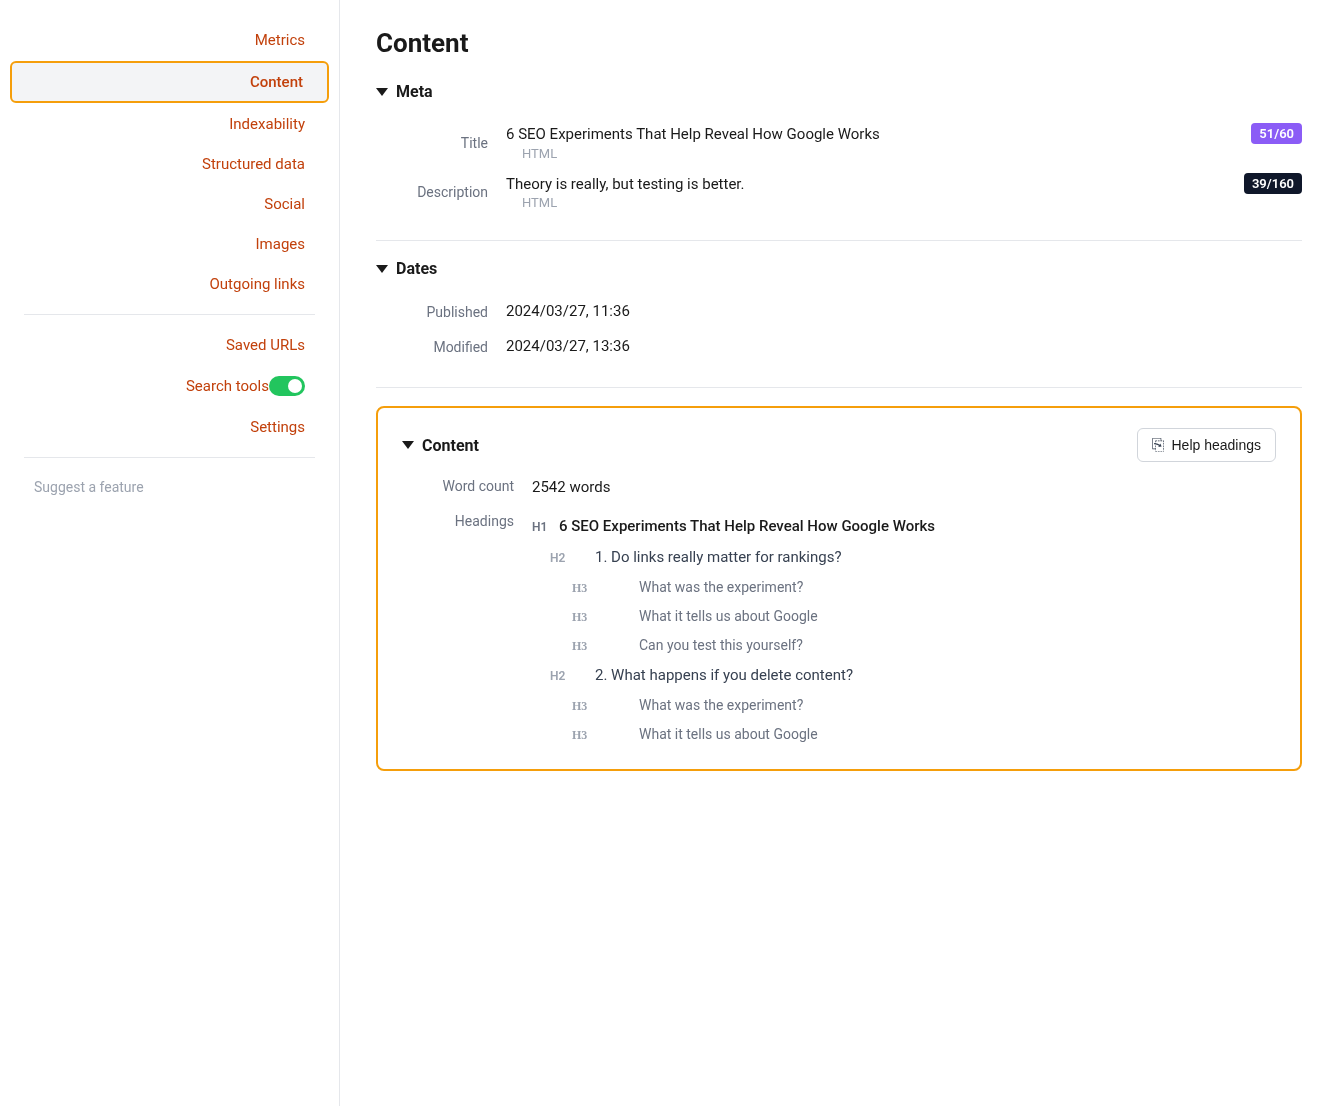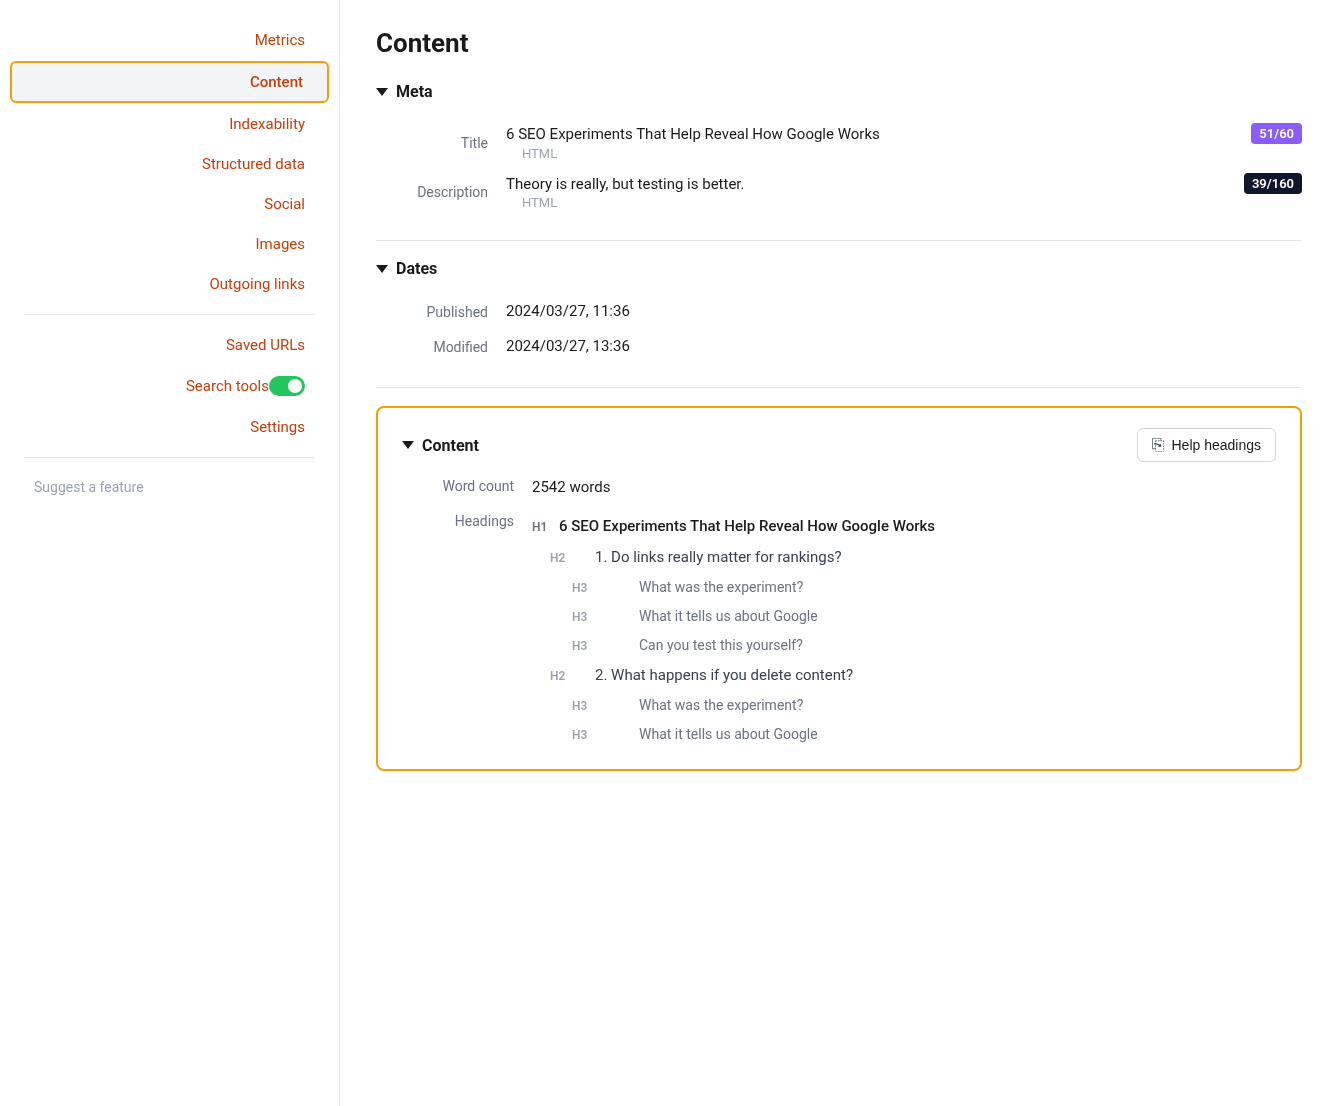--- a/index.html
+++ b/index.html
@@ -210,21 +210,21 @@
     }
     .h-tag {
       font-size: 12px;
       font-weight: 600;
       color: #9ca3af;
       min-width: 22px;
       flex-shrink: 0;
     }
     .h1-tag { color: #6b7280; }
     .h2-tag { color: #9ca3af; }
-    .h3-tag { color: #9ca3af; }
+    .h3-tag { color: #9ca3af; font-family: Liberation Serif, serif; }
     .heading-h1 { font-size: 15px; color: #1a1a1a; font-weight: 500; }
     .heading-h2 { font-size: 15px; color: #374151; margin-left: 18px; }
     .heading-h3 { font-size: 14px; color: #6b7280; margin-left: 40px; }
     .heading-row {
       display: flex;
       align-items: baseline;
       gap: 5px;
       padding: 2px 0;
     }
   </style>

